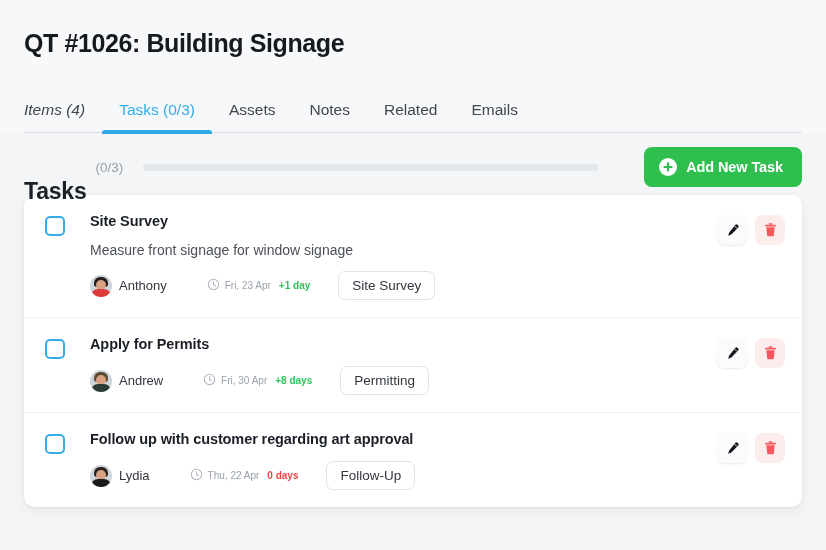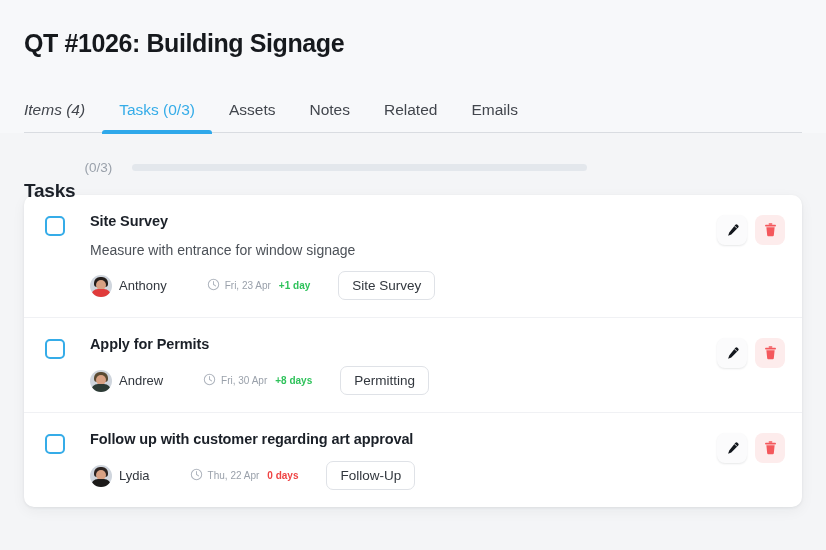--- a/index.html
+++ b/index.html
@@ -72,21 +72,21 @@
 
   .section-head {
     display: flex;
     align-items: center;
     gap: 14px;
     height: 62px;
     padding-top: 6px;
   }
 
   .section-title {
-    font-size: 19px;
+    font-size: 23px;
     font-weight: bold;
     color: #1b2028;
     letter-spacing: -0.2px;
     margin-top: 48px;
   }
 
   .section-count {
     font-size: 13.5px;
     color: #9aa1ab;
     margin-left: -5px;
@@ -289,28 +289,36 @@
 </div>
 
 <div class="content">
 
   <div class="section-head">
     <span class="section-title">Tasks</span>
     <span class="section-count">(0/3)</span>
     <div class="progress-track">
       <div class="progress-fill" id="progress-fill" style="width: 0%;"></div>
     </div>
+    <button class="add-btn">
+      <span class="plus-circle">
+        <svg width="12" height="12" viewBox="0 0 12 12" aria-hidden="true">
+          <path d="M6 2.4v7.2M2.4 6h7.2" stroke="#2fbf4f" stroke-width="2.1" stroke-linecap="round"></path>
+        </svg>
+      </span>
+      <span>Add New Task</span>
+    </button>
   </div>
 
   <div class="task-card" id="task-list">
       <div class="task-row">
         <div class="checkbox"></div>
         <div class="task-main">
           <div class="task-title">Site Survey</div>
-          <div class="task-desc">Measure with entrance for window signage</div>
+          <div class="task-desc">Measure front signage for window signage</div>
           <div class="task-meta">
             <span class="avatar">
               <span class="hair" style="background:#241d1a"></span>
               <span class="face"></span>
               <span class="body" style="background:#e03b3b"></span>
             </span>
             <span class="assignee">Anthony</span>
             <span class="due">
               <span class="clock"><svg width="13" height="13" viewBox="0 0 14 14" aria-hidden="true">
                   <circle cx="7" cy="7" r="5.6" fill="none" stroke="#b0b6bf" stroke-width="1.1"></circle>

